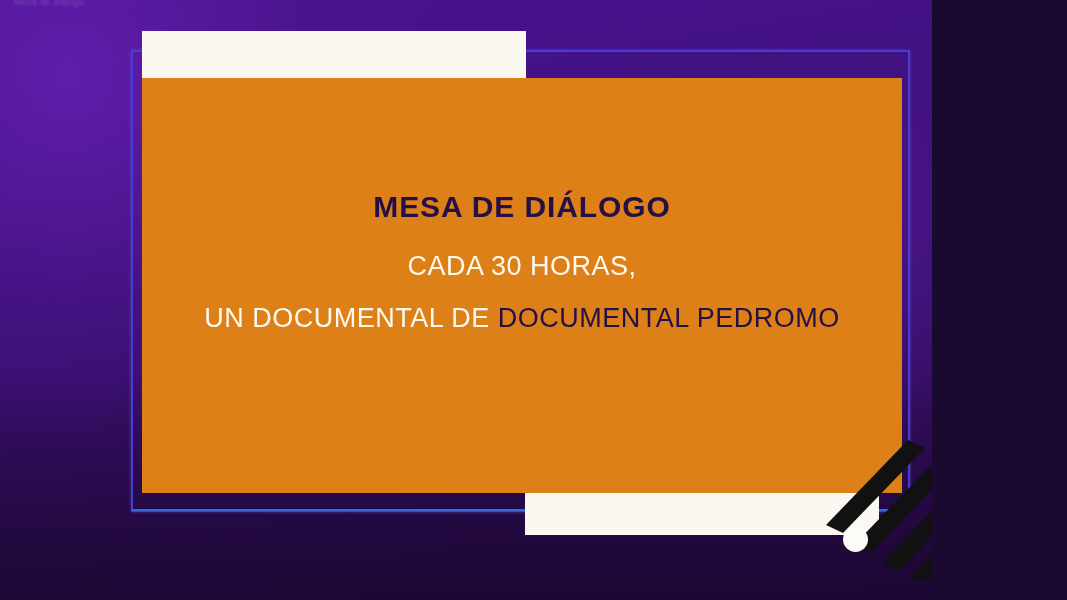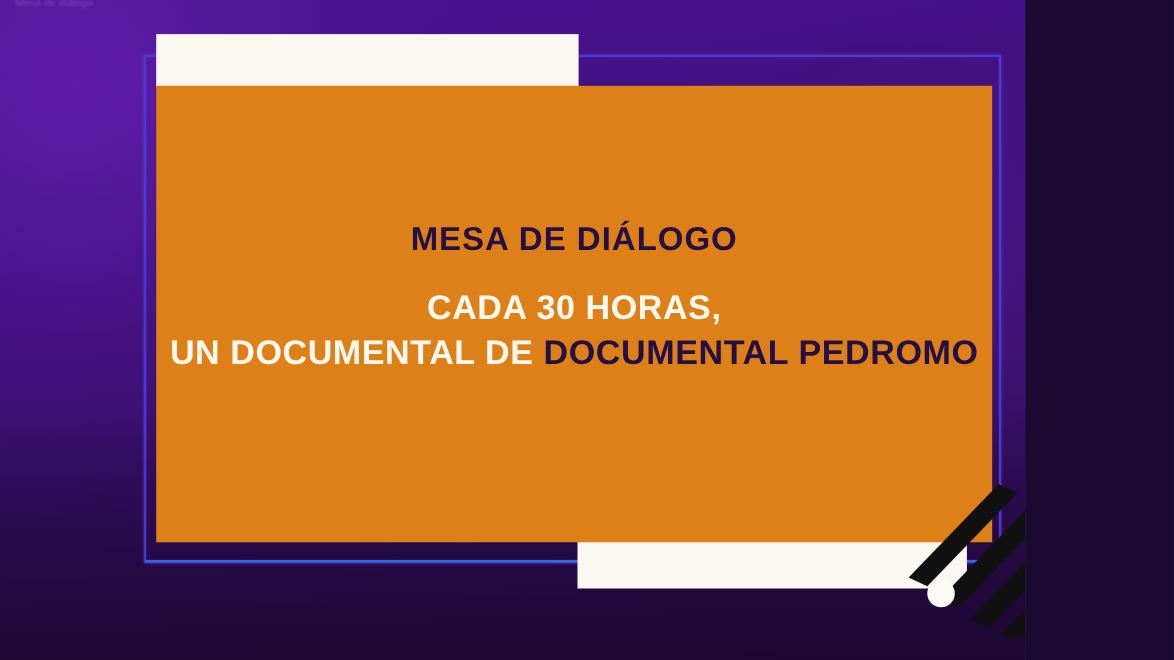--- a/index.html
+++ b/index.html
@@ -138,26 +138,26 @@
 
   .title {
     font-size: 30px;
     font-weight: bold;
     letter-spacing: 0.9px;
     color: #241046;
     margin: 0 0 26px 0;
     line-height: 1.1;
   }
   .subtitle-line {
-    font-size: 31px;
-    font-weight: bold;
+    font-size: 27px;
+    font-weight: normal;
     letter-spacing: 0.5px;
     line-height: 1.32;
     color: #fdf9f1;
-    margin: 0;
+    margin: 16px;
     white-space: nowrap;
   }
   .subtitle-line .accent {
     color: #241046;
   }
 
   
   .stripes {
     position: absolute;
     left: 812px;

